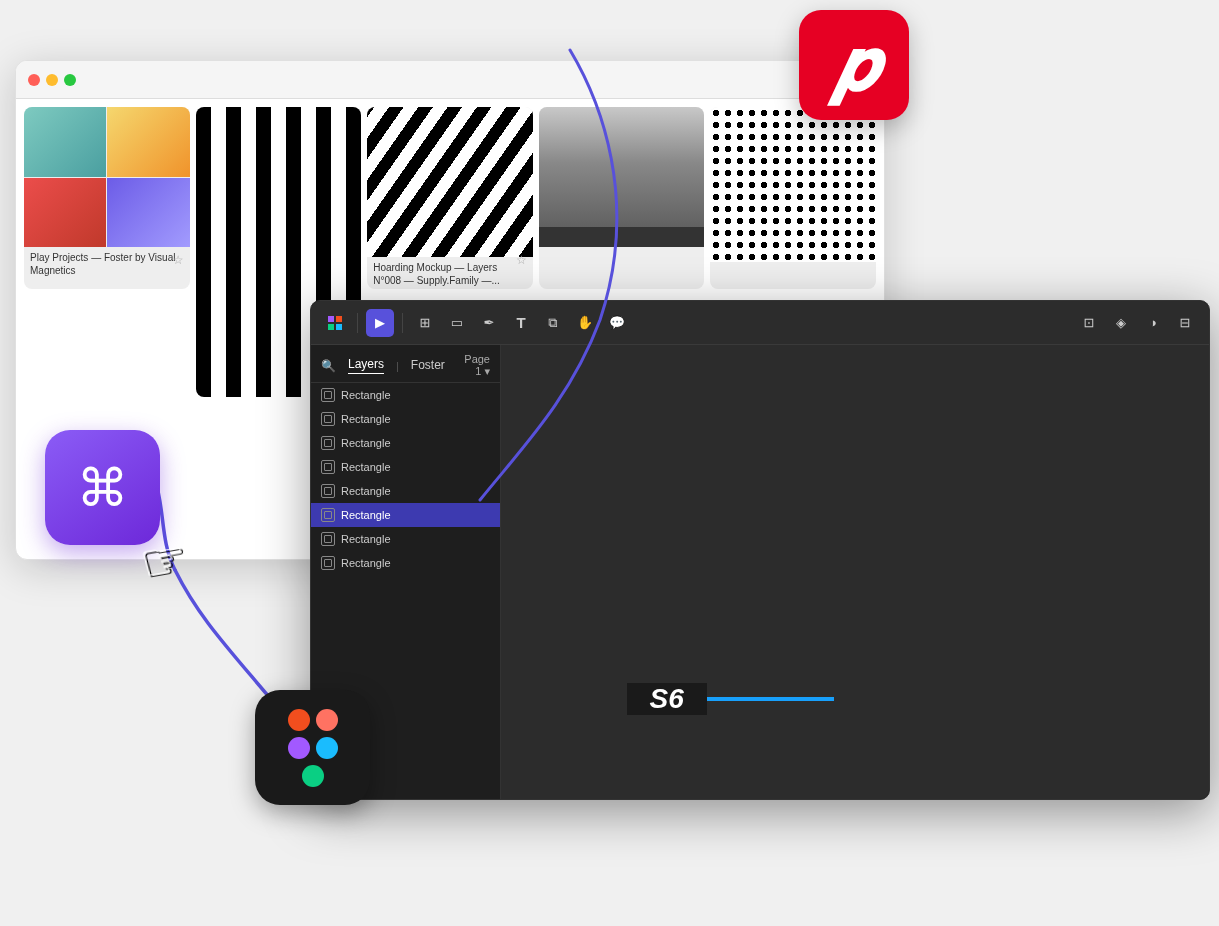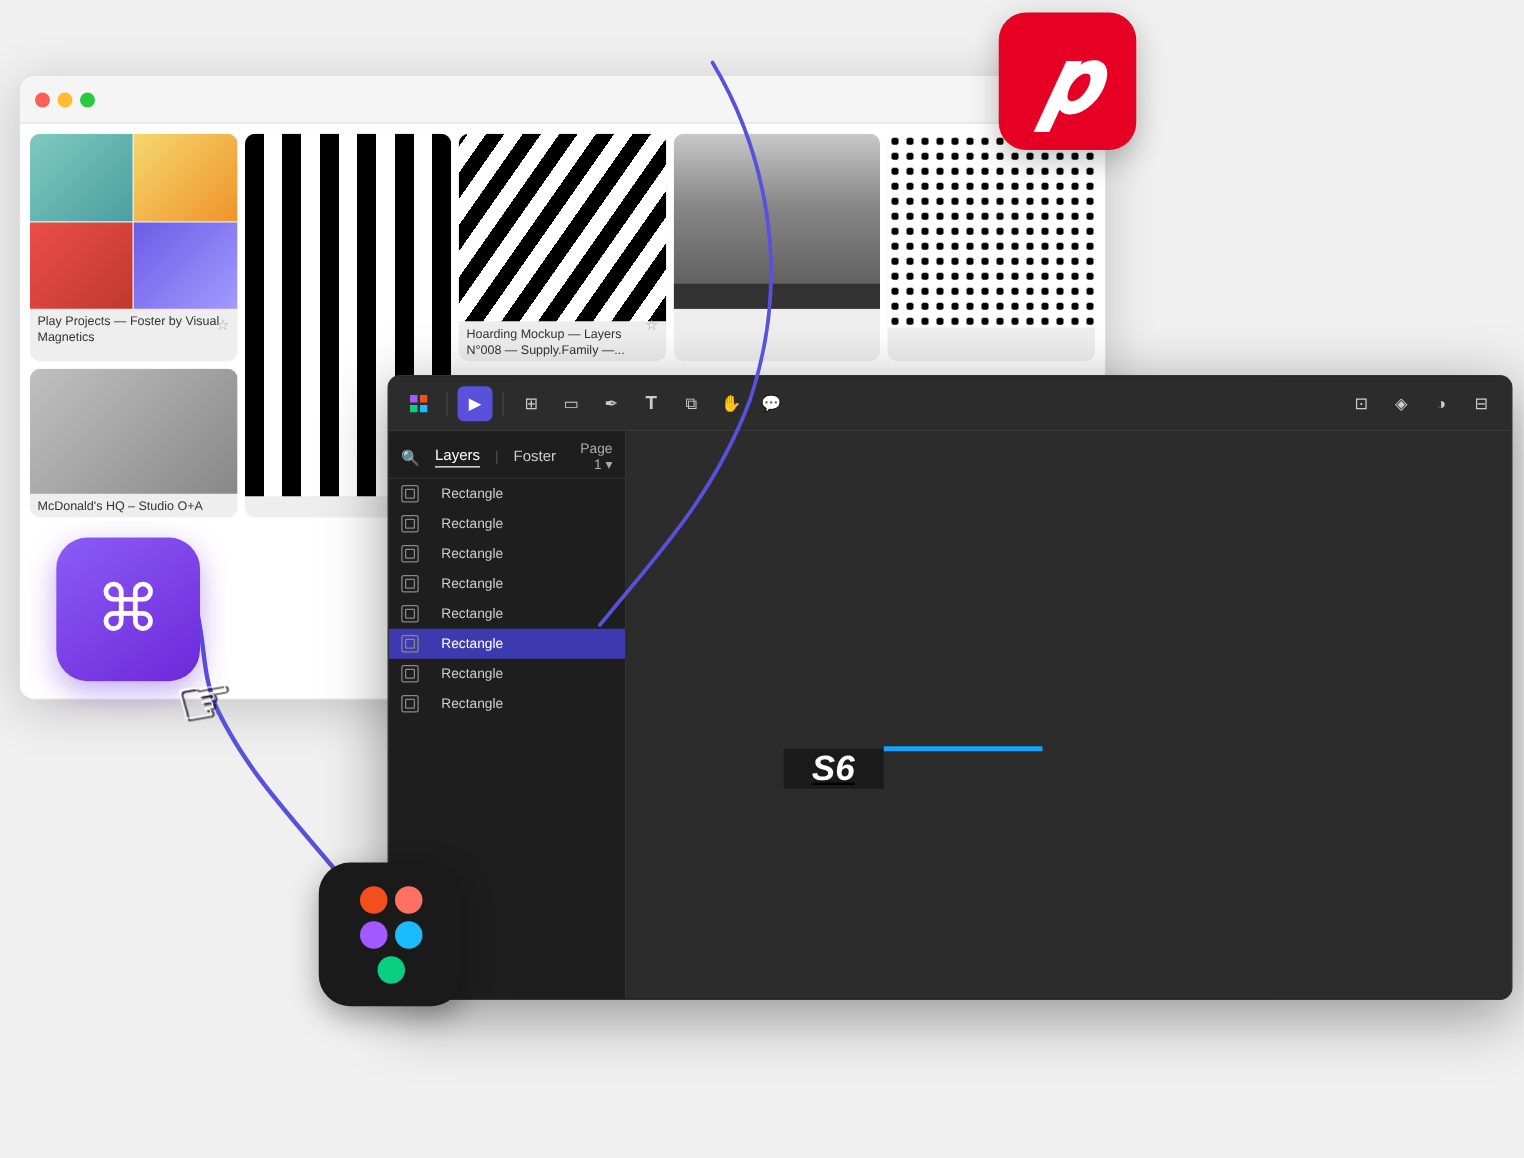--- a/index.html
+++ b/index.html
@@ -183,21 +183,21 @@
       overflow-y: auto;
     }
 
     .layer-item {
       display: flex;
       align-items: center;
       padding: 5px 10px;
       font-size: 11px;
       color: #ccc;
       cursor: pointer;
-      gap: 18px;
+      gap: 6px;
     }
     .layer-item.selected {
       background: #3d3ab0;
       color: #fff;
     }
 
     .layer-icon {
       width: 14px;
       height: 14px;
       border: 1.5px solid #888;
@@ -225,22 +225,21 @@
     }
 
     .canvas-image-strip {
       position: absolute;
       bottom: 0;
       left: 0;
       right: 0;
       height: 200px;
       display: flex;
       gap: 2px;
-      align-items: flex-start;
-      text-decoration: underline;
+      align-items: center;
     }
 
     .canvas-img {
       flex: 1;
       background: #444;
       position: relative;
     }
 
     .canvas-img-selected {
       outline: 2px solid #18a0fb;
@@ -463,24 +462,20 @@
     </div>
 
     <div class="pin-card">
       <div class="room-placeholder"></div>
     </div>
 
     <div class="pin-card">
       <div class="bw-pattern-2"></div>
     </div>
 
-    <div class="pin-card">
-      <div style="width:100%;height:100px;background:linear-gradient(135deg,#c0c0c0,#888);"></div>
-      <div class="pin-label">McDonald's HQ – Studio O+A</div>
-    </div>
   </div>
 </div>
 
 <div class="pinterest-logo">
   <span class="pinterest-p">𝒑</span>
 </div>
 
 <div class="figma-window">
 
   <div class="figma-toolbar">

